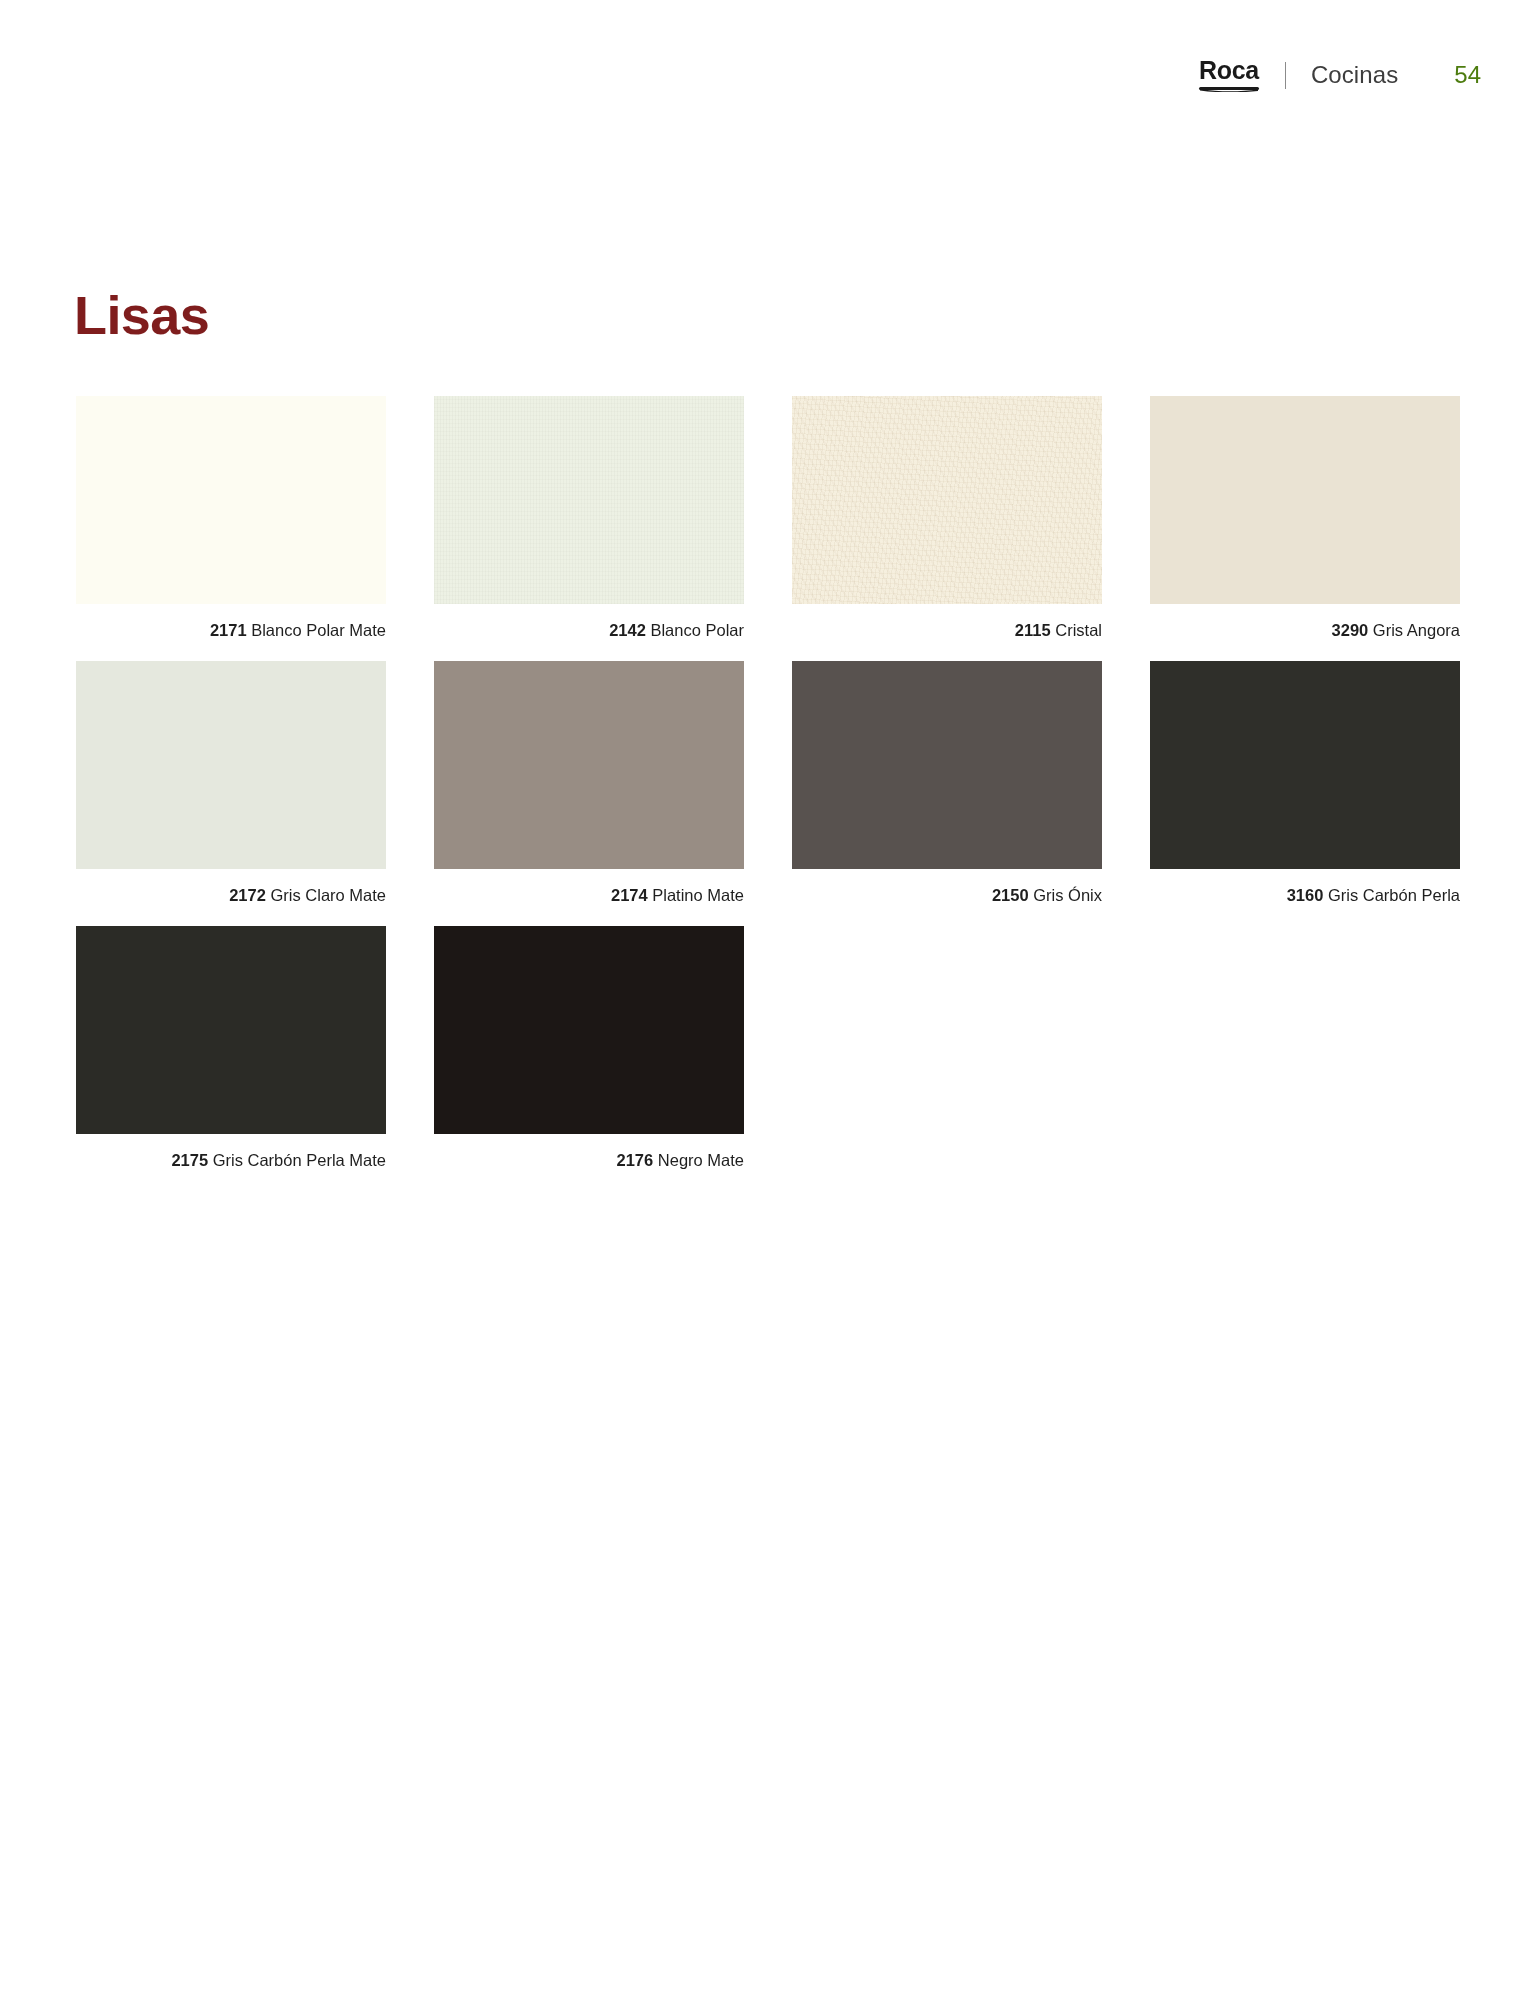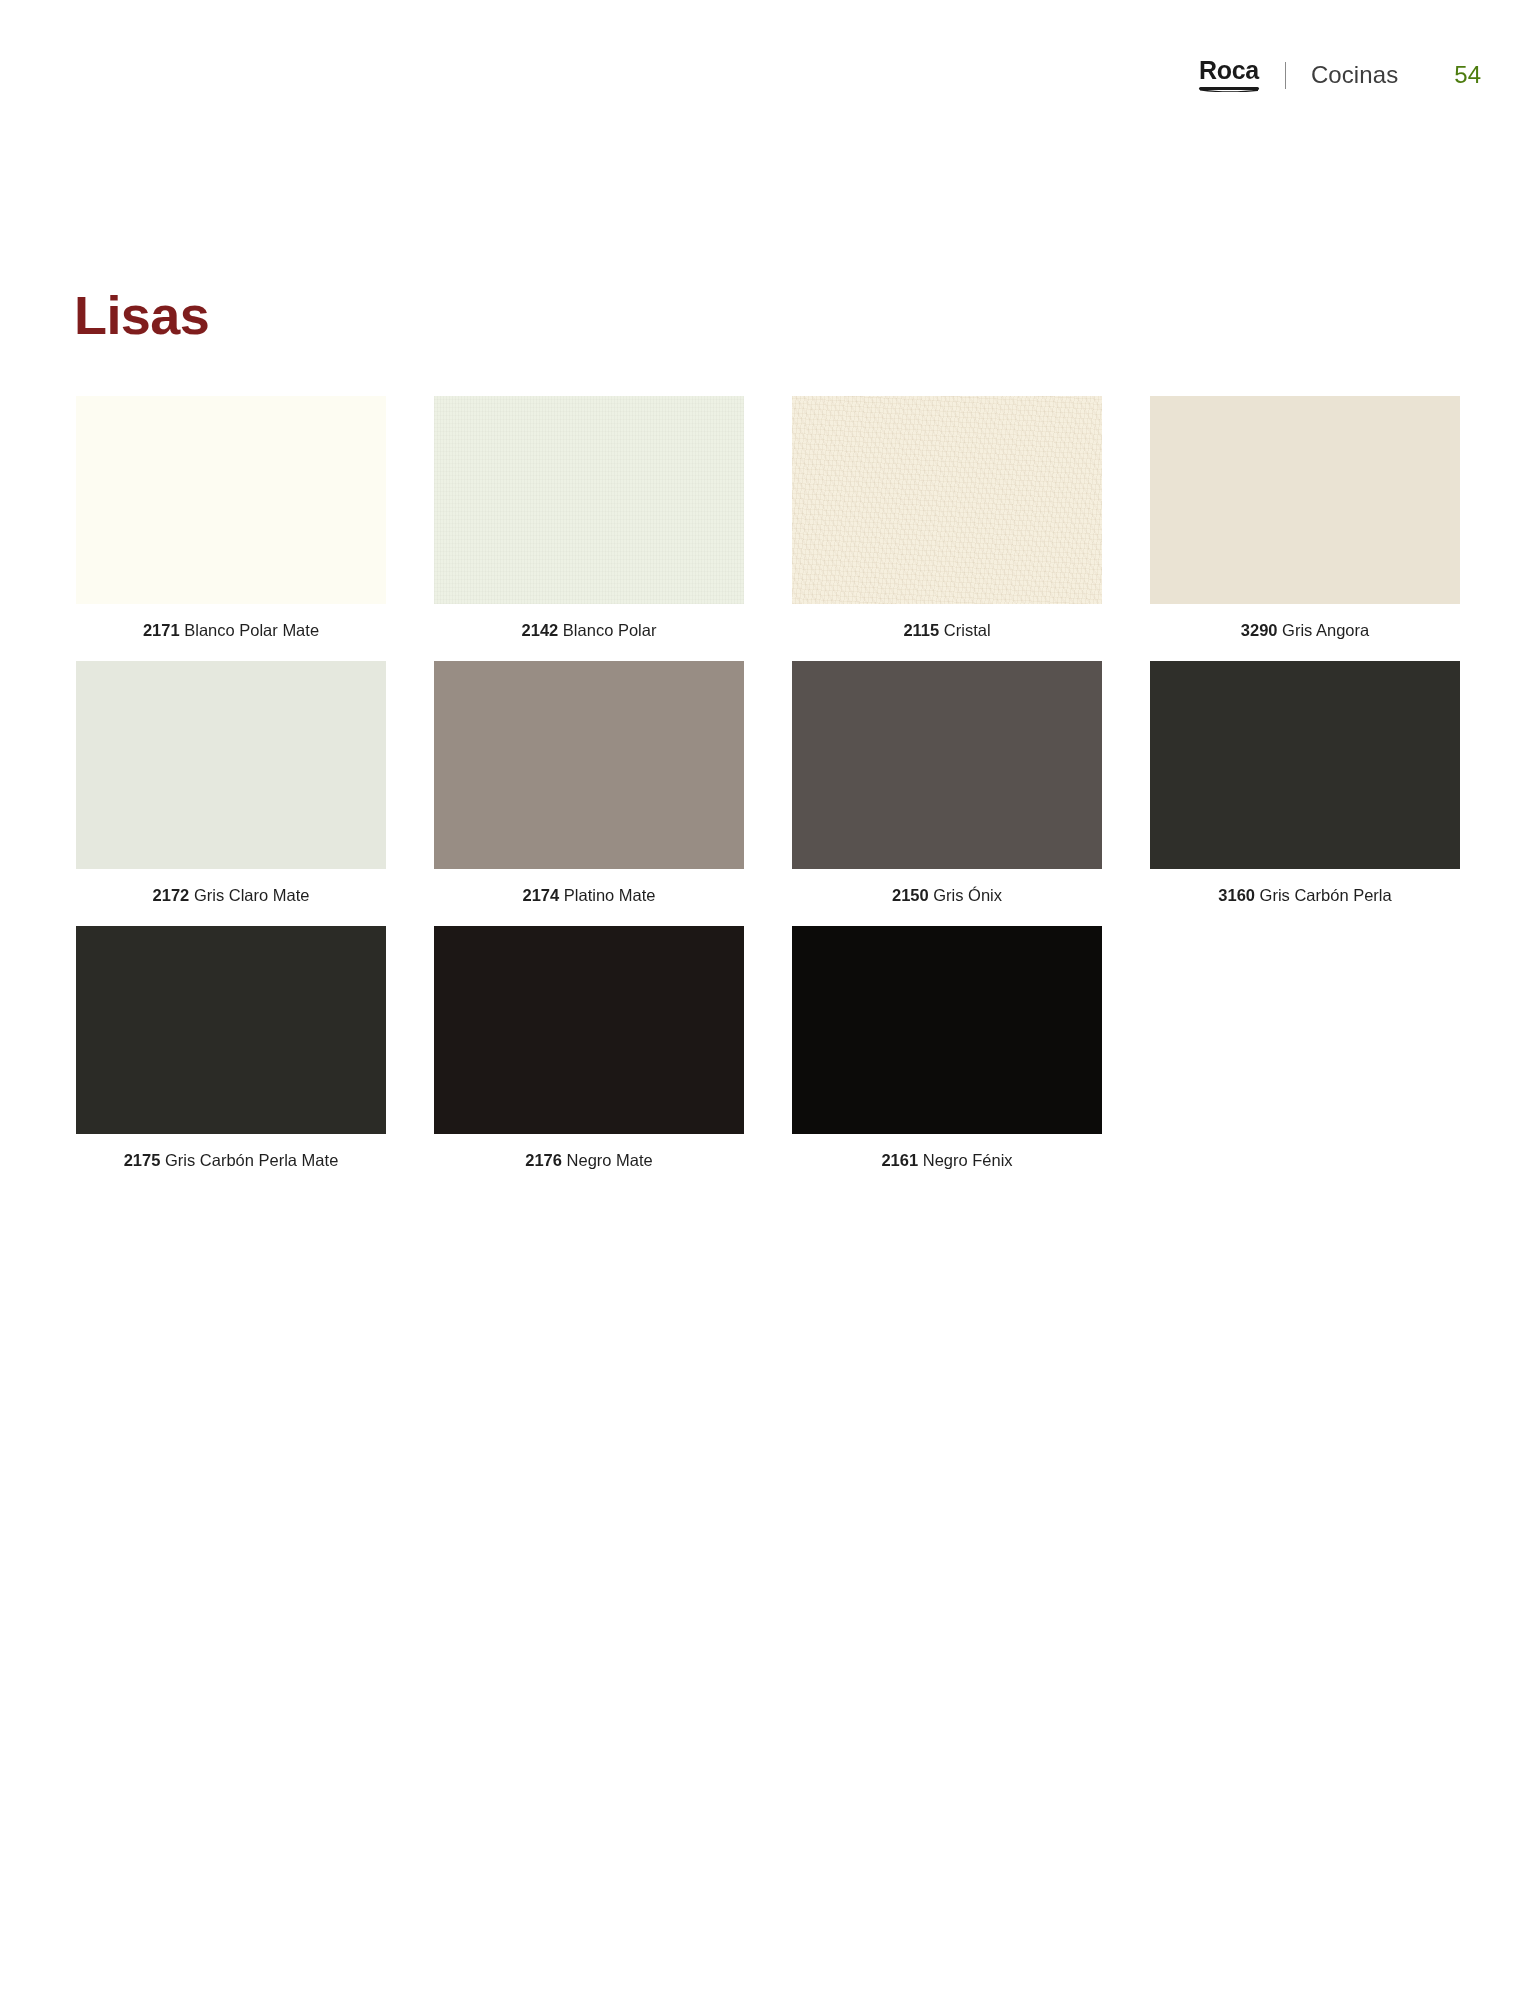--- a/index.html
+++ b/index.html
@@ -117,21 +117,21 @@
   }
 
   .swatch-chip {
     width: 310px;
     height: 208px;
     display: block;
     position: relative;
   }
 
   .swatch-caption {
-    text-align: center;
+    text-align: right;
     font-size: 16.5px;
     line-height: 1.2;
     color: #1f1f1f;
     padding-top: 17px;
     white-space: nowrap;
   }
 
   .swatch-code {
     font-weight: bold;
   }
@@ -221,17 +221,13 @@
       <div class="swatch-caption"><span class="swatch-code">3160</span><span class="swatch-name"> Gris Carbón Perla</span></div>
     </div>
     <div class="swatch-cell">
       <div class="swatch-chip" style="background: rgb(43, 43, 38);"></div>
       <div class="swatch-caption"><span class="swatch-code">2175</span><span class="swatch-name"> Gris Carbón Perla Mate</span></div>
     </div>
     <div class="swatch-cell">
       <div class="swatch-chip" style="background: rgb(28, 23, 21);"></div>
       <div class="swatch-caption"><span class="swatch-code">2176</span><span class="swatch-name"> Negro Mate</span></div>
     </div>
-    <div class="swatch-cell">
-      <div class="swatch-chip" style="background: rgb(12, 11, 9);"></div>
-      <div class="swatch-caption"><span class="swatch-code">2161</span><span class="swatch-name"> Negro Fénix</span></div>
-    </div>
   </div>
 
 </body></html>

